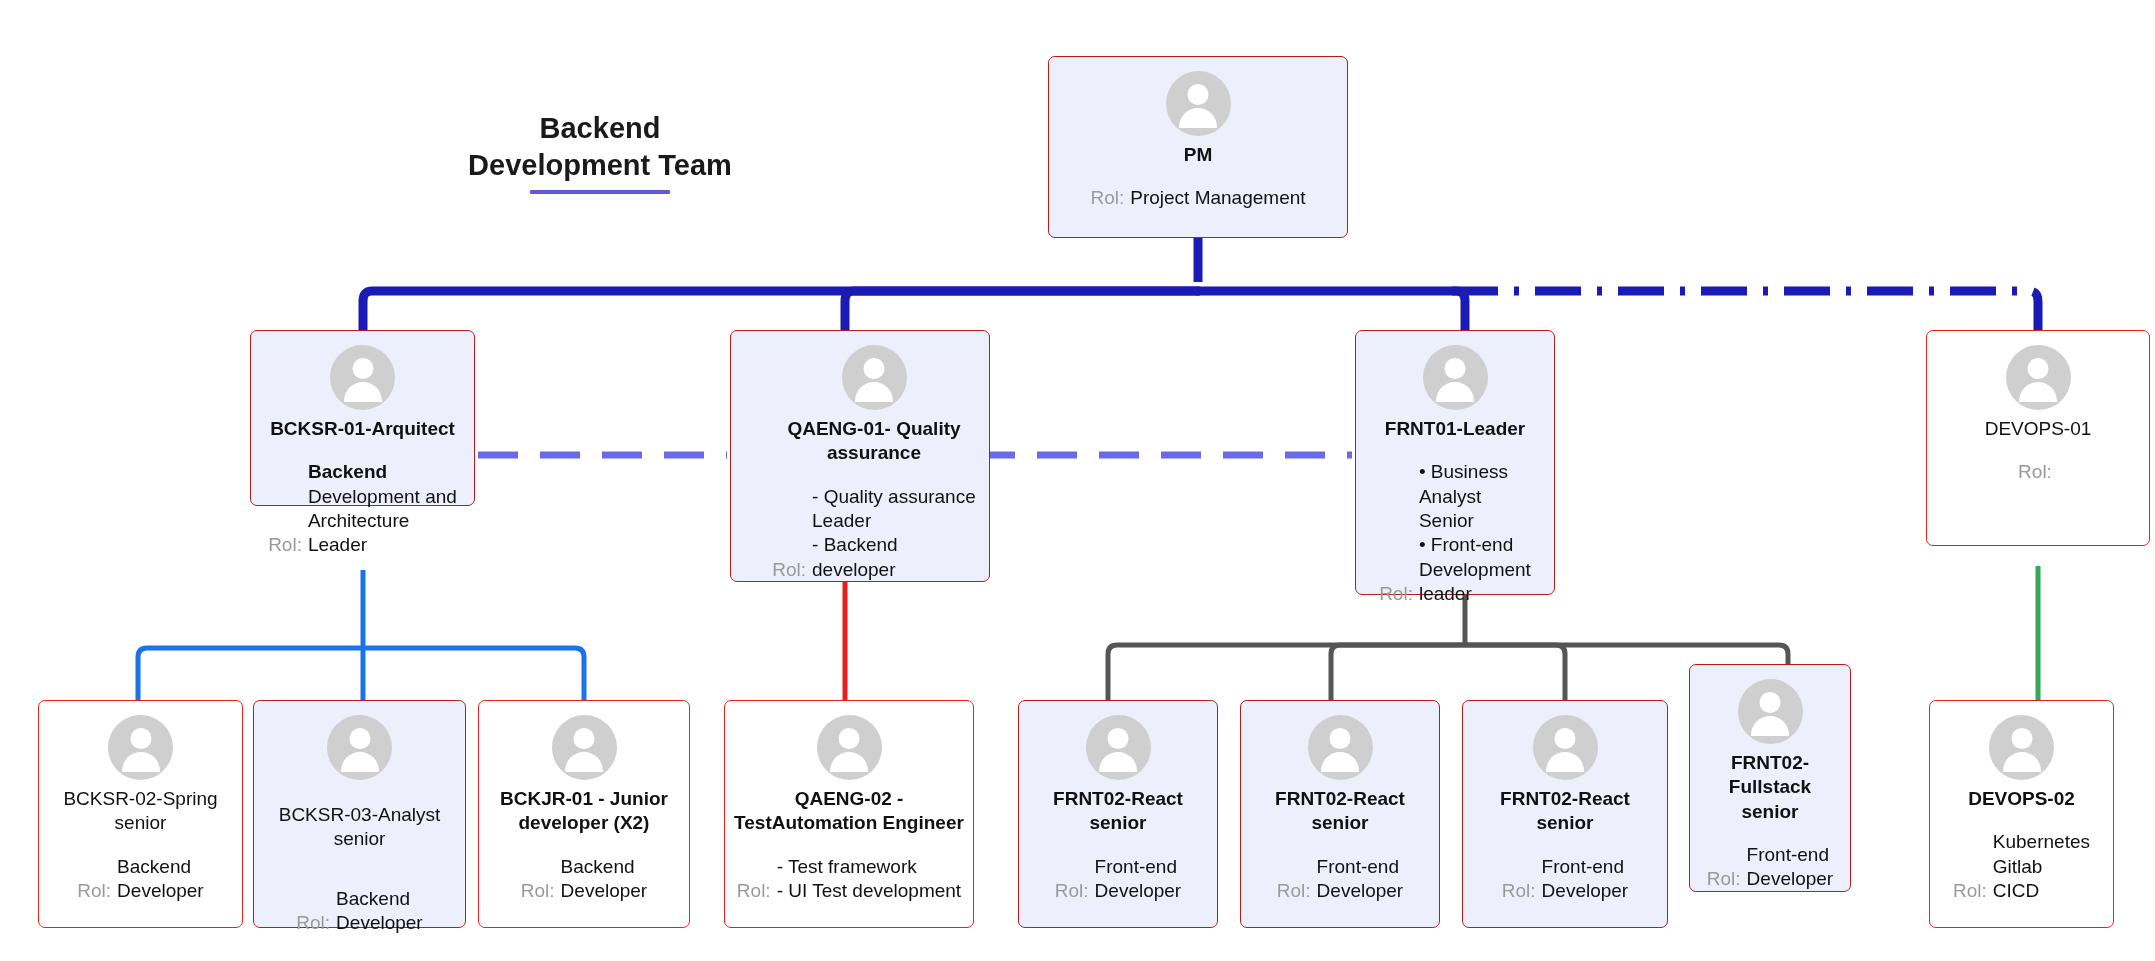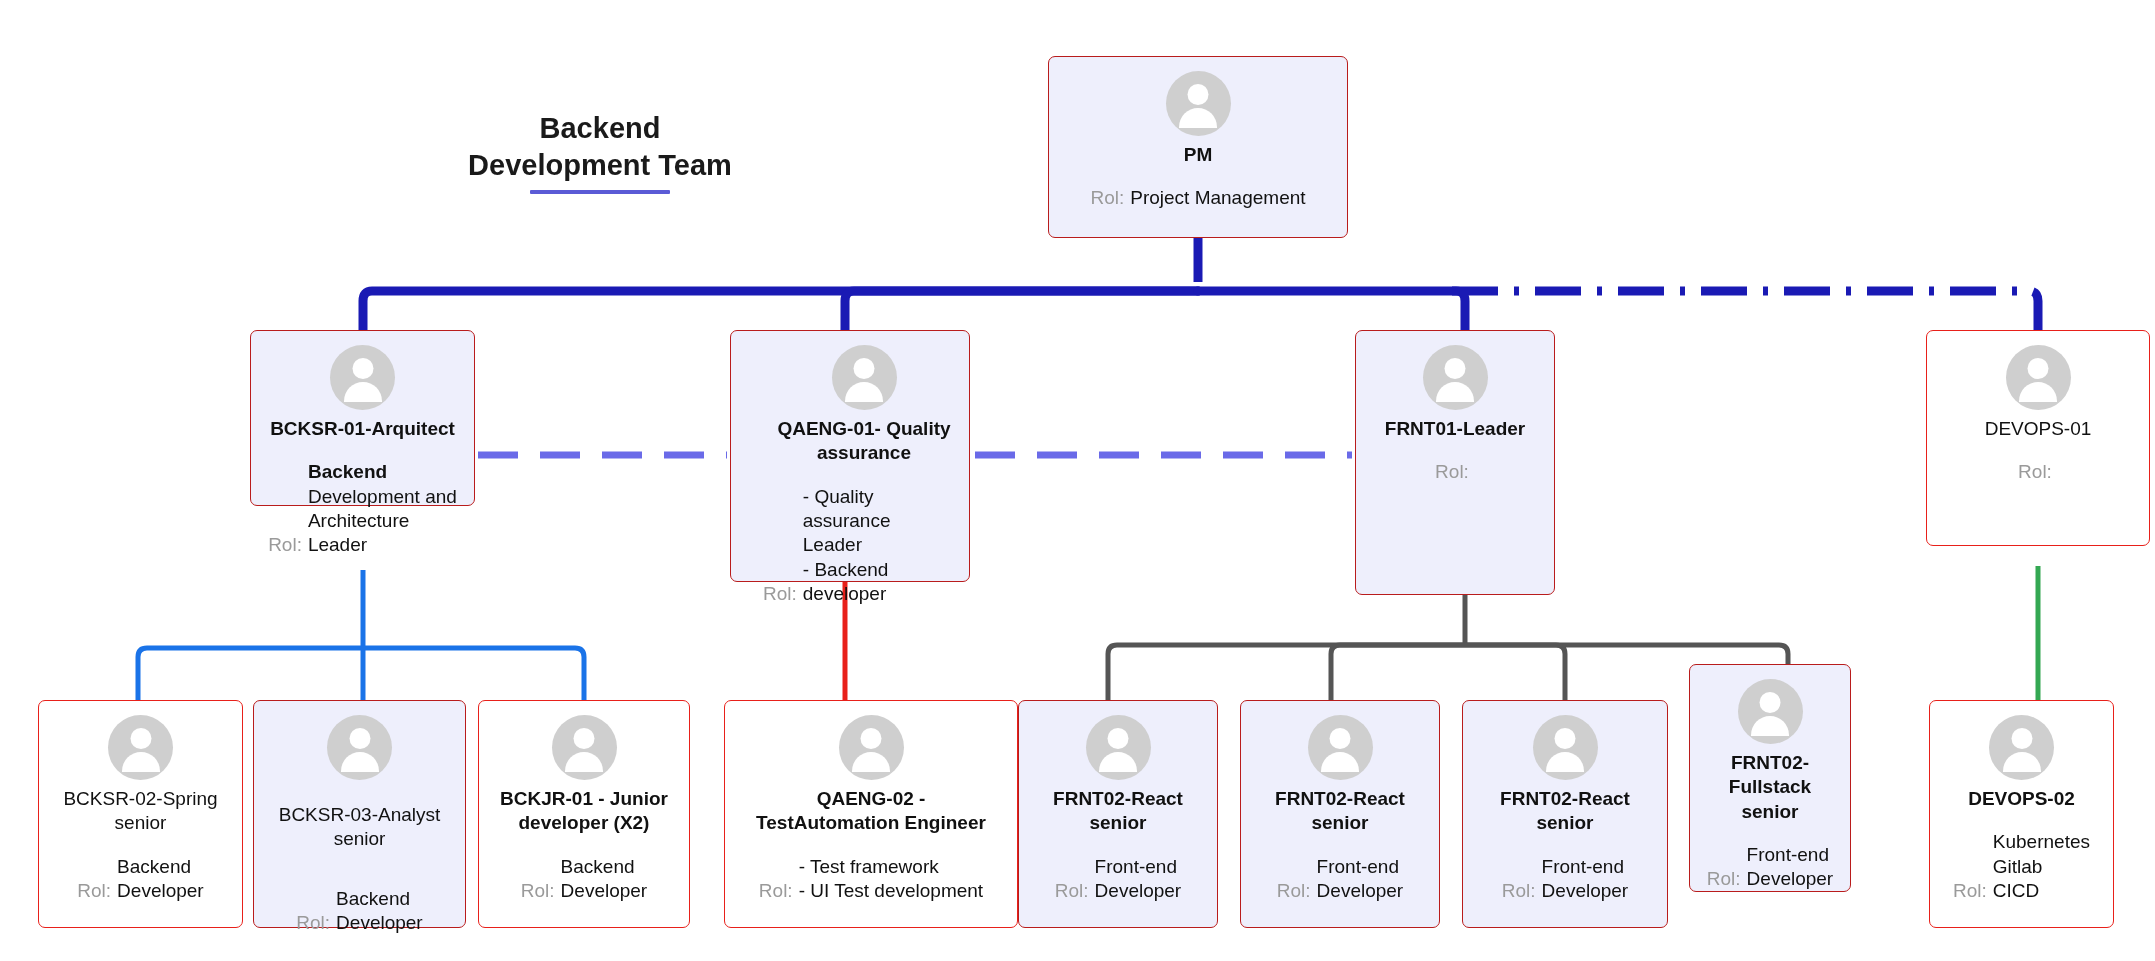--- a/index.html
+++ b/index.html
@@ -105,21 +105,21 @@
     </div>
     <div class="nname b">BCKSR-01-Arquitect</div>
     <div class="nrole lft">
       <span class="rolelabel">Rol:</span>
       <span class="roletext"><b>Backend</b><br><span>Development and
 Architecture
 Leader</span></span>
     </div>
   </div>
 
-  <div class="node" style="left:730px;top:330px;width:240px;height:252px;padding-left:28px;">
+  <div class="node" style="left:730px;top:330px;width:260px;height:252px;padding-left:28px;">
     <div class="avatar">
       <div class="head"></div>
       <div class="body"></div>
     </div>
     <div class="nname b">QAENG-01- Quality
 assurance</div>
     <div class="nrole lft">
       <span class="rolelabel">Rol:</span>
       <span class="roletext">- Quality assurance
 Leader
@@ -129,20 +129,26 @@
   </div>
 
   <div class="node" style="left:1355px;top:330px;width:200px;height:265px;">
     <div class="avatar">
       <div class="head"></div>
       <div class="body"></div>
     </div>
     <div class="nname b">FRNT01-Leader</div>
     <div class="nrole lft">
       <span class="rolelabel">Rol:</span>
+      <span class="roletext">• Business
+Analyst
+Senior
+• Front-end
+Development
+leader</span>
     </div>
   </div>
 
   <div class="node red" style="left:1926px;top:330px;width:224px;height:216px;">
     <div class="avatar">
       <div class="head"></div>
       <div class="body"></div>
     </div>
     <div class="nname">DEVOPS-01</div>
     <div class="nrole lft">
@@ -185,21 +191,21 @@
     </div>
     <div class="nname b">BCKJR-01 - Junior
 developer (X2)</div>
     <div class="nrole lft">
       <span class="rolelabel">Rol:</span>
       <span class="roletext">Backend
 Developer</span>
     </div>
   </div>
 
-  <div class="node red" style="left:724px;top:700px;width:294px;height:228px;">
+  <div class="node red" style="left:724px;top:700px;width:250px;height:228px;">
     <div class="avatar">
       <div class="head"></div>
       <div class="body"></div>
     </div>
     <div class="nname b">QAENG-02 -
 TestAutomation Engineer</div>
     <div class="nrole lft ovf">
       <span class="rolelabel">Rol:</span>
       <span class="roletext">- Test framework
  - UI Test development</span>

